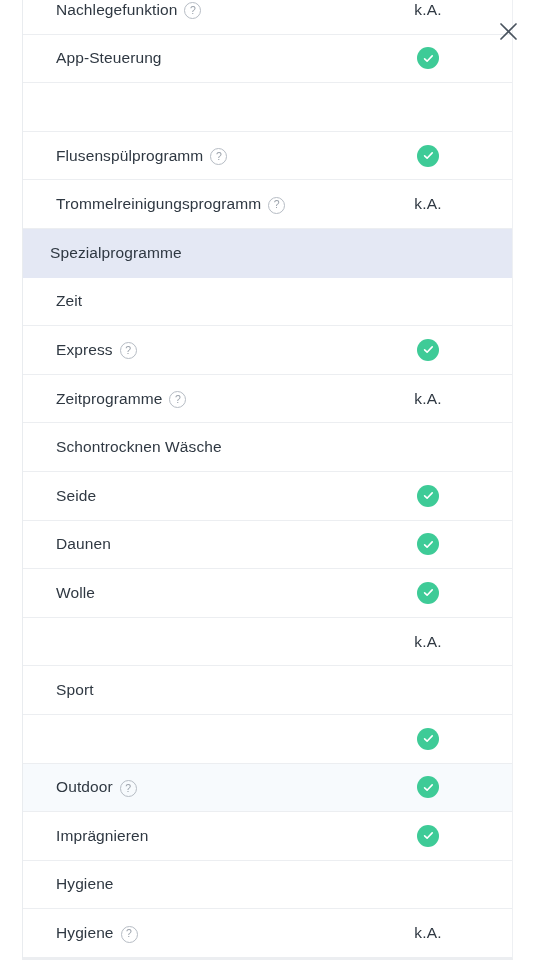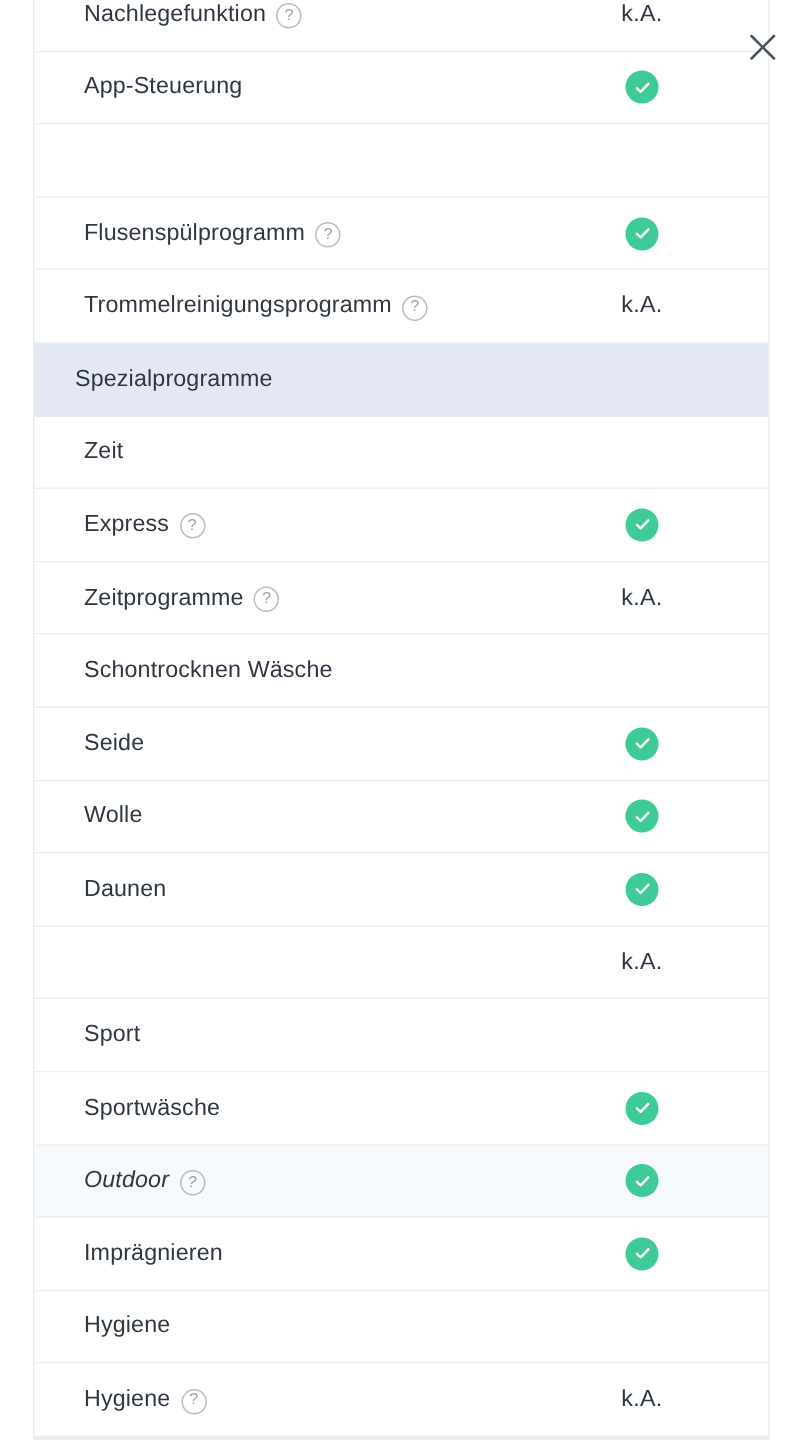--- a/index.html
+++ b/index.html
@@ -39,21 +39,20 @@
     position: relative;
     height: 48.6px;
     box-sizing: border-box;
     border-bottom: 1px solid #eceef1;
     display: flex;
     align-items: center;
     background: #ffffff;
   }
   .row.highlight {
     background: #f7fafd;
-    font-style: italic;
   }
 
   .row .label {
     display: flex;
     align-items: center;
     gap: 7px;
     padding-left: 33px;
     font-size: 15.5px;
     color: #2f3842;
     letter-spacing: 0.1px;
@@ -258,57 +257,54 @@
         <div class="value">
           <div class="check" style="background: rgb(62, 203, 151);">
             <svg width="13" height="13" viewBox="0 0 13 13">
               <polyline points="2.6,6.9 5.1,9.2 10.2,3.9" fill="none" stroke="#ffffff" stroke-width="1.6" stroke-linecap="round" stroke-linejoin="round"></polyline>
             </svg>
           </div>
         </div>
       </div>
       <div class="row">
         <div class="label">
+          <span>Daunen</span>
+        </div>
+        <div class="value">
+          <div class="check" style="background: rgb(62, 203, 151);">
+            <svg width="13" height="13" viewBox="0 0 13 13">
+              <polyline points="2.6,6.9 5.1,9.2 10.2,3.9" fill="none" stroke="#ffffff" stroke-width="1.6" stroke-linecap="round" stroke-linejoin="round"></polyline>
+            </svg>
+          </div>
+        </div>
+      </div>
+      <div class="row">
+        <div class="label">
           <span>Wolle</span>
         </div>
         <div class="value">
           <div class="check" style="background: rgb(62, 203, 151);">
             <svg width="13" height="13" viewBox="0 0 13 13">
               <polyline points="2.6,6.9 5.1,9.2 10.2,3.9" fill="none" stroke="#ffffff" stroke-width="1.6" stroke-linecap="round" stroke-linejoin="round"></polyline>
             </svg>
           </div>
         </div>
       </div>
       <div class="row">
-        <div class="label">
-          <span>Daunen</span>
-        </div>
-        <div class="value">
-          <div class="check" style="background: rgb(62, 203, 151);">
-            <svg width="13" height="13" viewBox="0 0 13 13">
-              <polyline points="2.6,6.9 5.1,9.2 10.2,3.9" fill="none" stroke="#ffffff" stroke-width="1.6" stroke-linecap="round" stroke-linejoin="round"></polyline>
-            </svg>
-          </div>
-        </div>
-      </div>
-      <div class="row">
         <div class="value">
           <span class="na">k.A.</span>
         </div>
       </div>
       <div class="row">
         <div class="label">
           <span>Sport</span>
         </div>
         <div class="value"></div>
       </div>
       <div class="row">
-        <div class="label">
-          <span>Sportwäsche</span>
-        </div>
         <div class="value">
           <div class="check" style="background: rgb(62, 203, 151);">
             <svg width="13" height="13" viewBox="0 0 13 13">
               <polyline points="2.6,6.9 5.1,9.2 10.2,3.9" fill="none" stroke="#ffffff" stroke-width="1.6" stroke-linecap="round" stroke-linejoin="round"></polyline>
             </svg>
           </div>
         </div>
       </div>
       <div class="row highlight">
         <div class="label">

